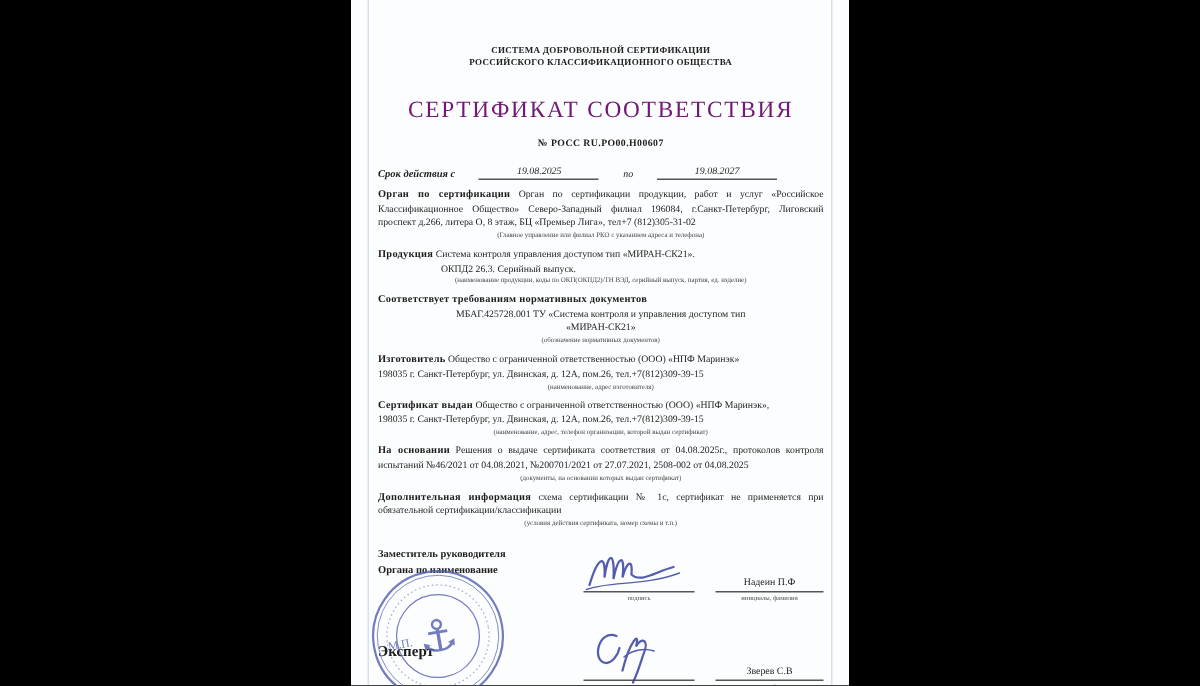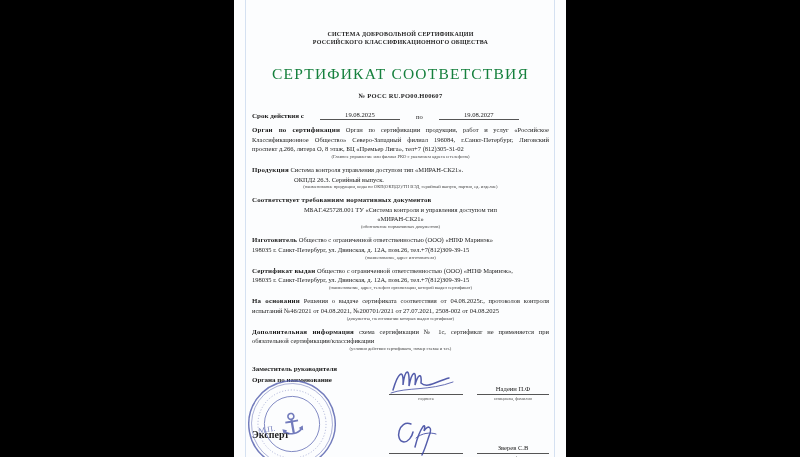--- a/index.html
+++ b/index.html
@@ -10,23 +10,23 @@
   .stage{width:800px;height:457px;background:#000;display:flex;justify-content:center;align-items:stretch;}
   .page{
     position:relative;width:332px;height:457px;background:#fcfdfe;
     color:#1c1c1c;box-shadow:0 0 12px rgba(0,0,0,.6);
   }
   .edge-line{position:absolute;top:0;bottom:0;width:1px;background:rgba(150,180,220,.38);}
   .edge-line.left{left:11px;}
   .edge-line.right{right:11px;}
   .content{position:relative;padding:30px 17px 0 18px;}
   .org-header{text-align:center;font-weight:bold;font-size:6px;line-height:1.35;letter-spacing:.2px;color:#222;}
-  .title{margin:19px 0 6px 0;text-align:center;font-size:15.5px;font-weight:normal;letter-spacing:1.2px;color:#15803d;}
+  .title{margin:19px 0 6px 0;text-align:center;font-size:15.5px;font-weight:normal;letter-spacing:1.2px;color:#701a75;}
   .cert-number{margin-top:9px;text-align:center;font-weight:bold;font-size:6.5px;letter-spacing:.3px;}
-  .validity{margin-top:12px;font-size:6.6px;display:flex;align-items:flex-end;gap:16px;}
+  .validity{margin-top:12px;font-size:6.6px;display:flex;align-items:flex-end;gap:16px;font-style:italic;}
   .validity b{font-size:7px;}
   .date-field{display:inline-block;width:80px;border-bottom:.8px solid #555;text-align:center;padding-bottom:1px;}
   .section{margin-top:5px;}
   .para{margin:0;font-size:6.5px;line-height:1.42;text-align:justify;}
   .para b{font-size:6.9px;letter-spacing:.2px;}
   .addr{text-align:left;}
   .product-line2{margin-left:42px;text-align:left;}
   .centered-doc{font-size:6.5px;line-height:1.42;text-align:center;padding:0 40px;}
   .caption{font-size:4.6px;color:#444;text-align:center;line-height:1.3;margin-top:.5px;}
   .sign-block{margin-top:12px;display:flex;}

